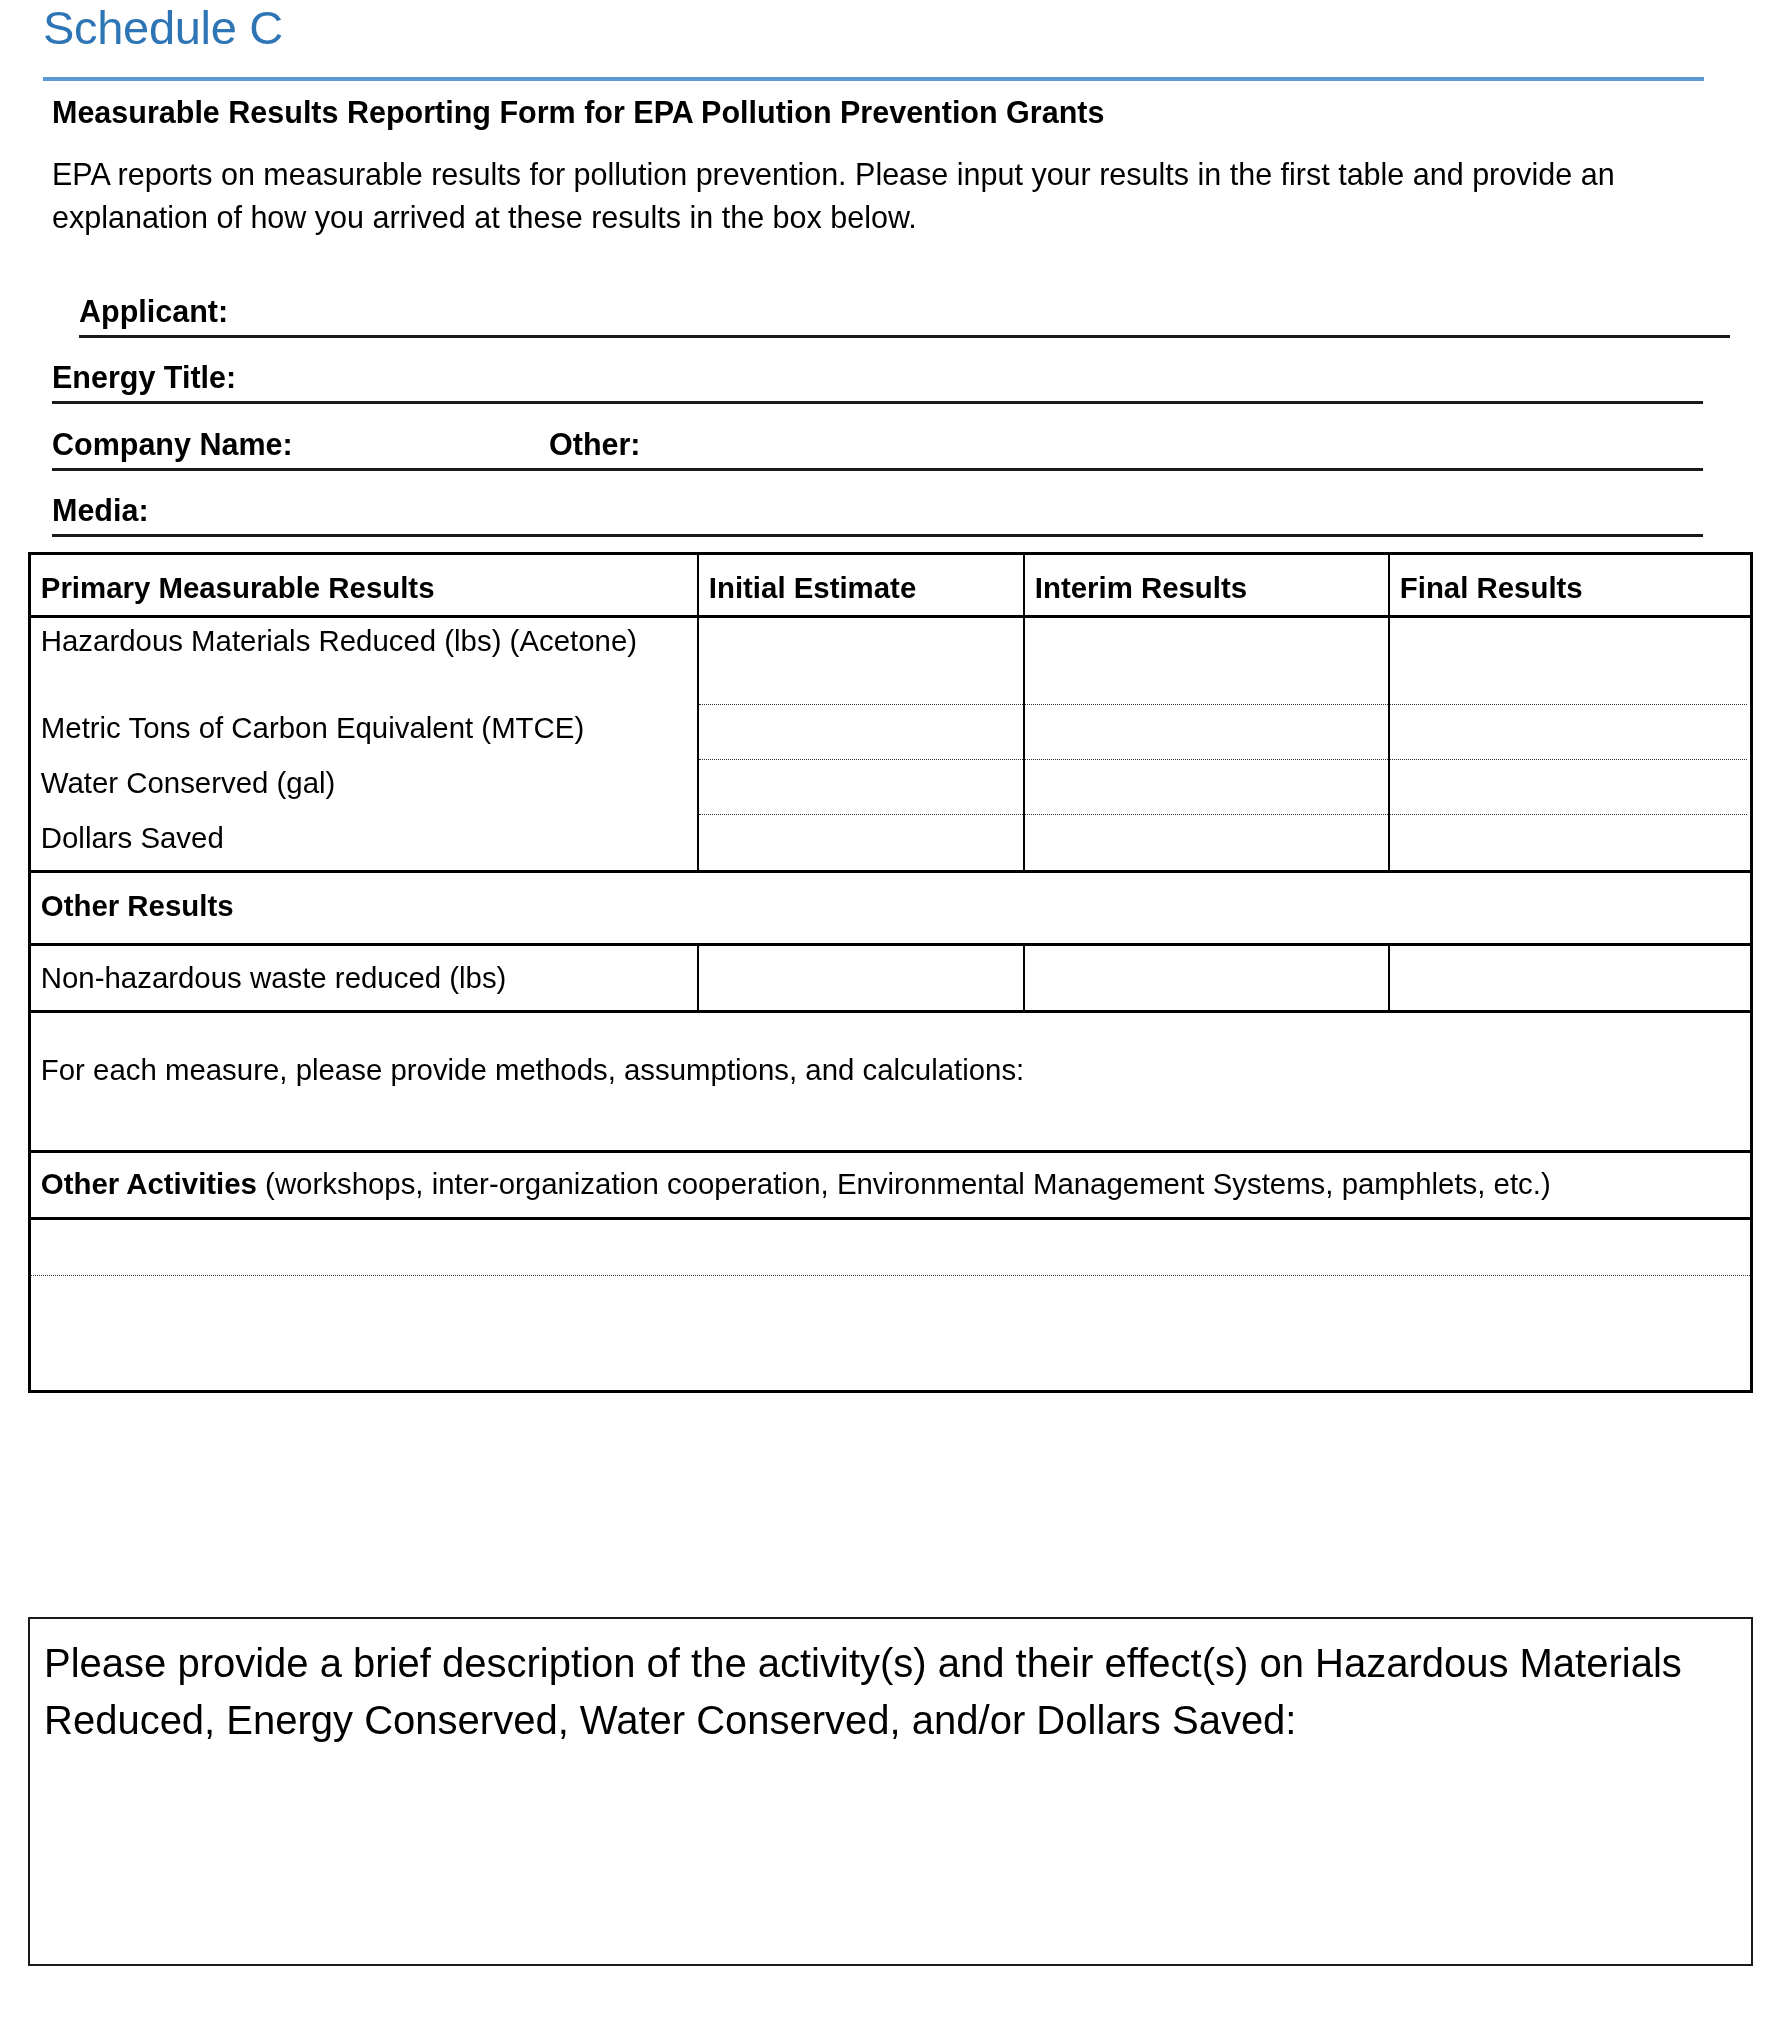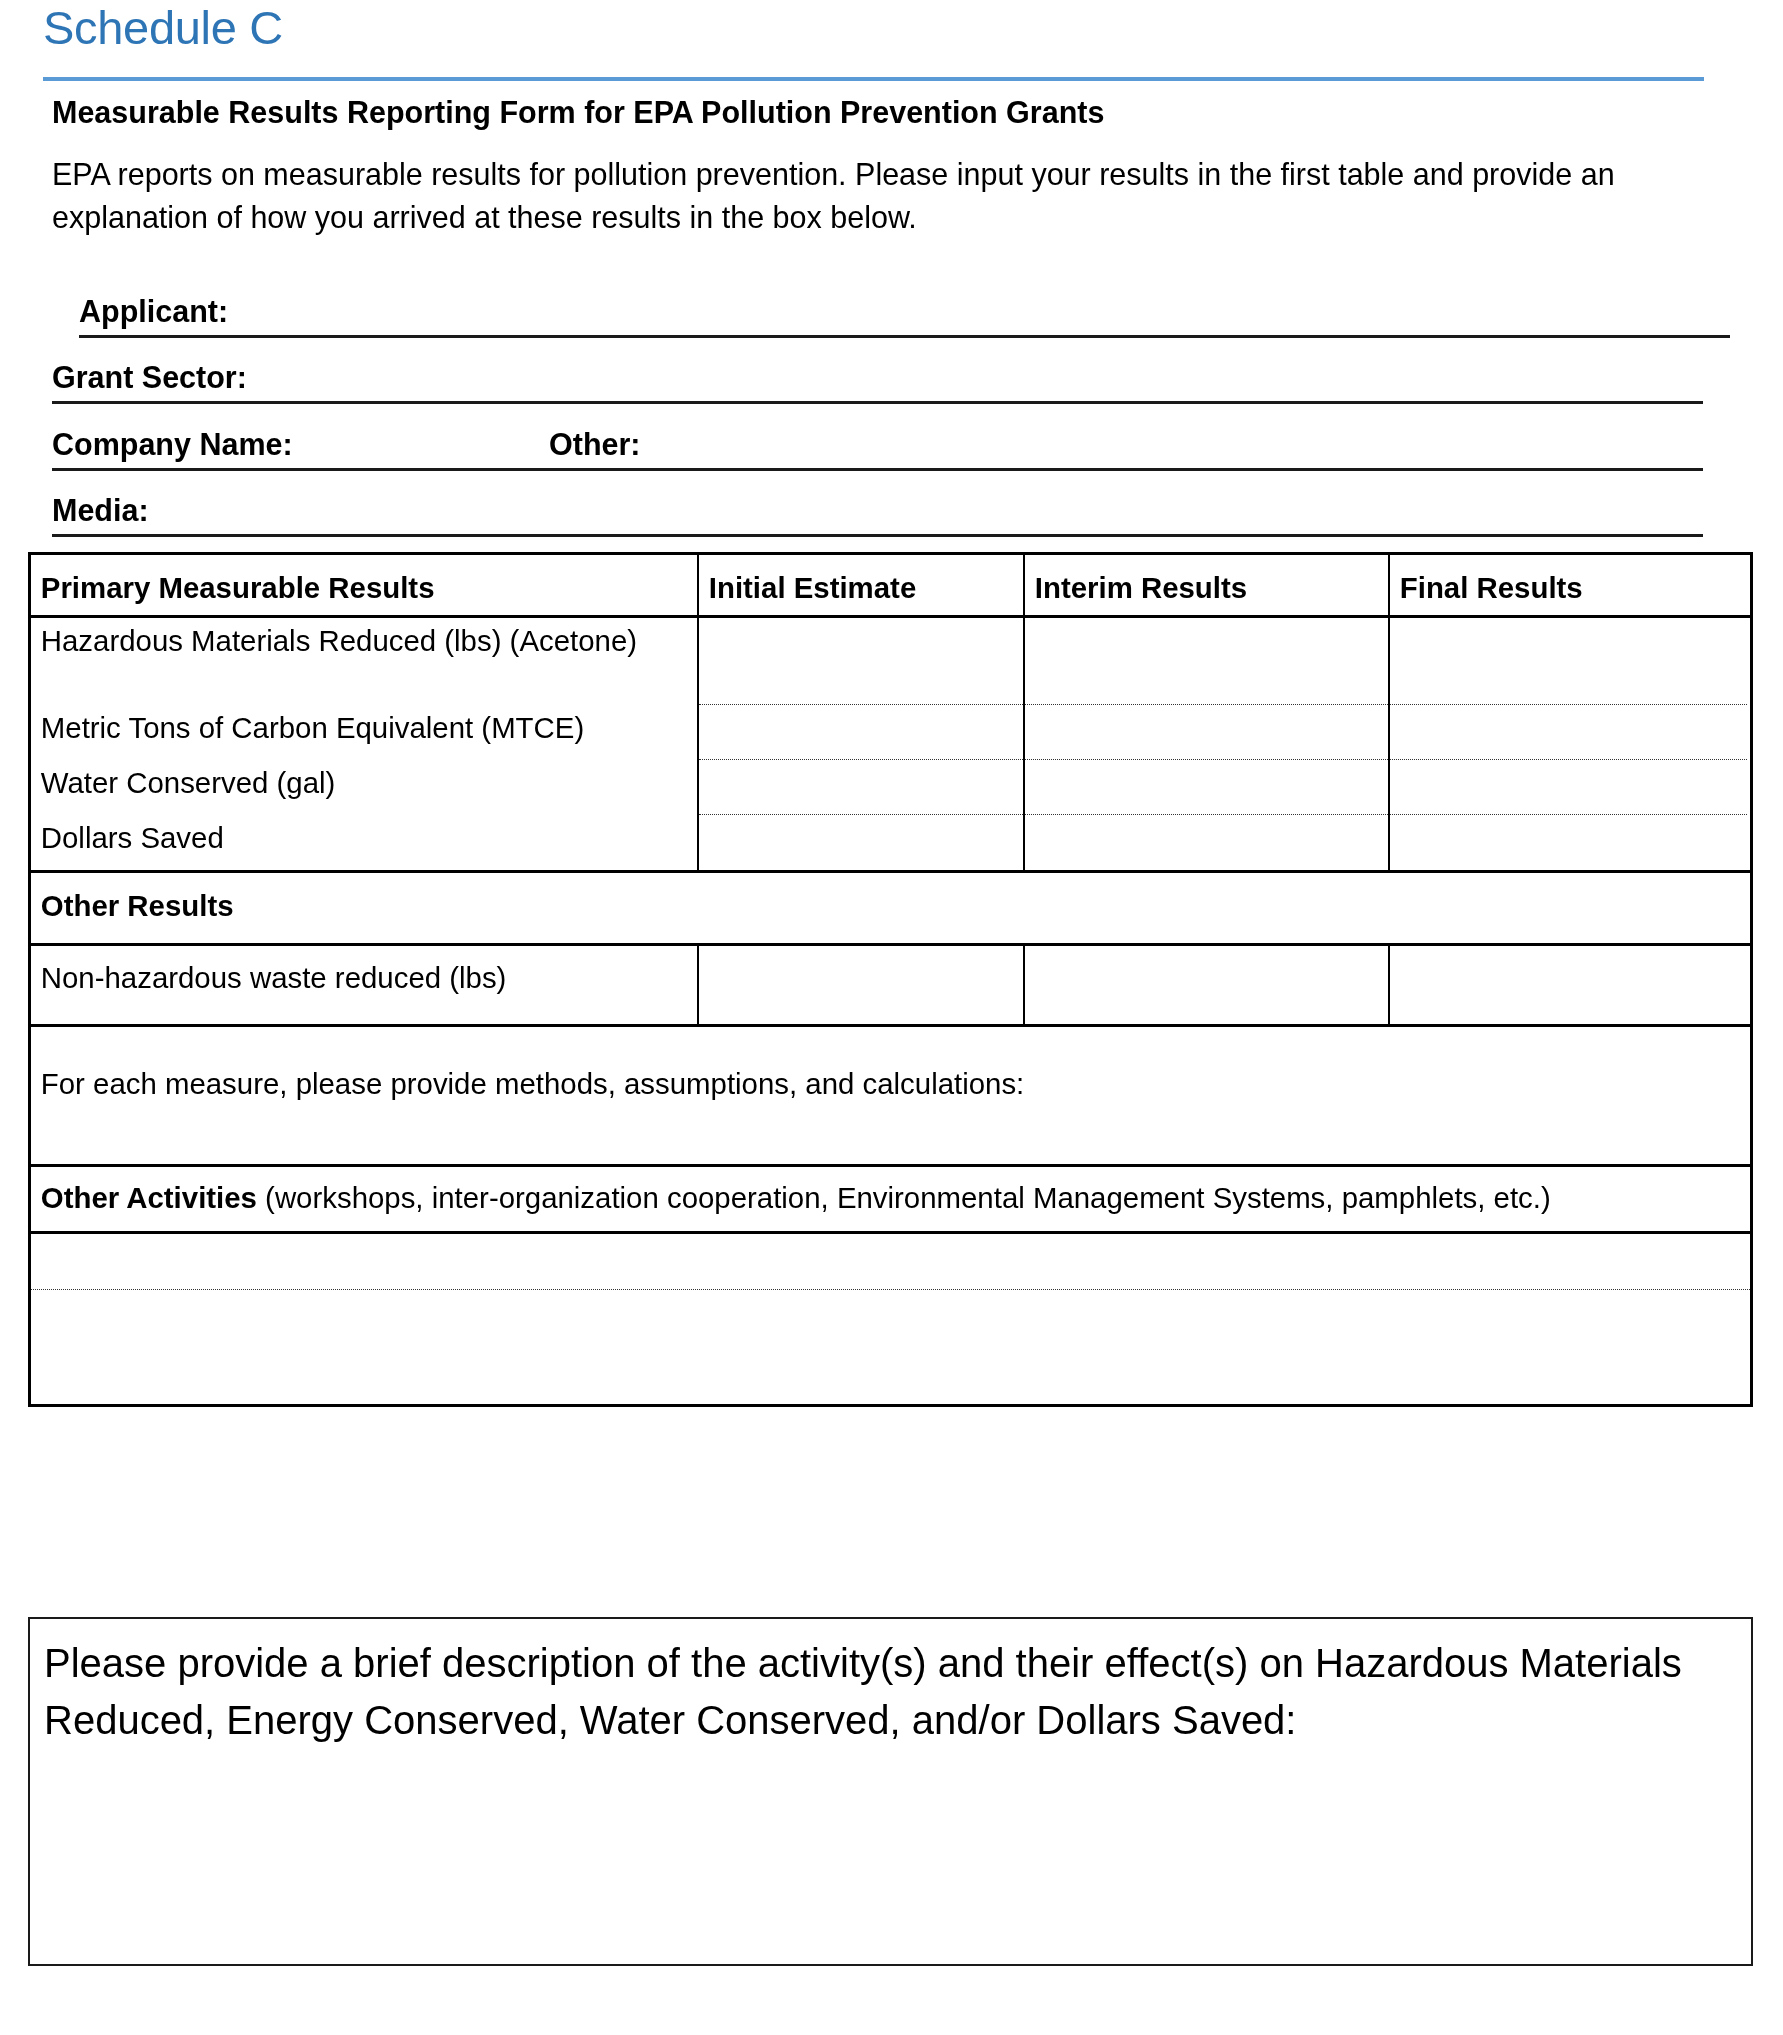--- a/index.html
+++ b/index.html
@@ -182,21 +182,21 @@
     border-bottom: 3.8px solid #000;
   }
   .other-results-row .orr-cell {
     font-size: 29.4px;
     font-weight: bold;
     padding: 16.4px 8.7px 19.6px 9.8px;
   }
 
   .row-bordered { border-bottom: 3.8px solid #000; }
 
-  .rt-cell.h-nonhaz { padding-top: 13px; padding-bottom: 27px; }
+  .rt-cell.h-nonhaz { padding-top: 13px; padding-bottom: 13px; }
 
   
   .designs-row { display: flex; }
   .designs-row .dr-label {
     width: 668px;
     box-sizing: border-box;
     border-right: 2.2px solid #000;
     font-size: 29.4px;
     line-height: 1.26;
     padding: 7.6px 8.7px 9.8px 9.8px;
@@ -265,21 +265,21 @@
   <div class="subtitle">Measurable Results Reporting Form for EPA Pollution Prevention Grants</div>
   <div class="intro">EPA reports on measurable results for pollution prevention.  Please input your results in the first table and provide an explanation of how you arrived at these results in the box below.</div>
 
   <div class="field" id="field-applicant">
     <span class="fl-label">Applicant:</span>
     <span class="fl-value" style="left:229px;"></span>
     <span class="fl-rule"></span>
   </div>
 
   <div class="field" id="field-grant-title">
-    <span class="fl-label">Grant Sector:</span>
+    <span class="fl-label">Energy Title:</span>
     <span class="fl-value" style="left:240px;"></span>
     <span class="fl-rule"></span>
   </div>
 
   <div class="field" id="field-company">
     <span class="fl-label">Company Name:</span>
     <span class="fl-value" style="left:338px;"></span>
     <span class="fl-label2">Other:</span>
     <span class="fl-value" style="left:714px;"></span>
     <span class="fl-rule"></span>

